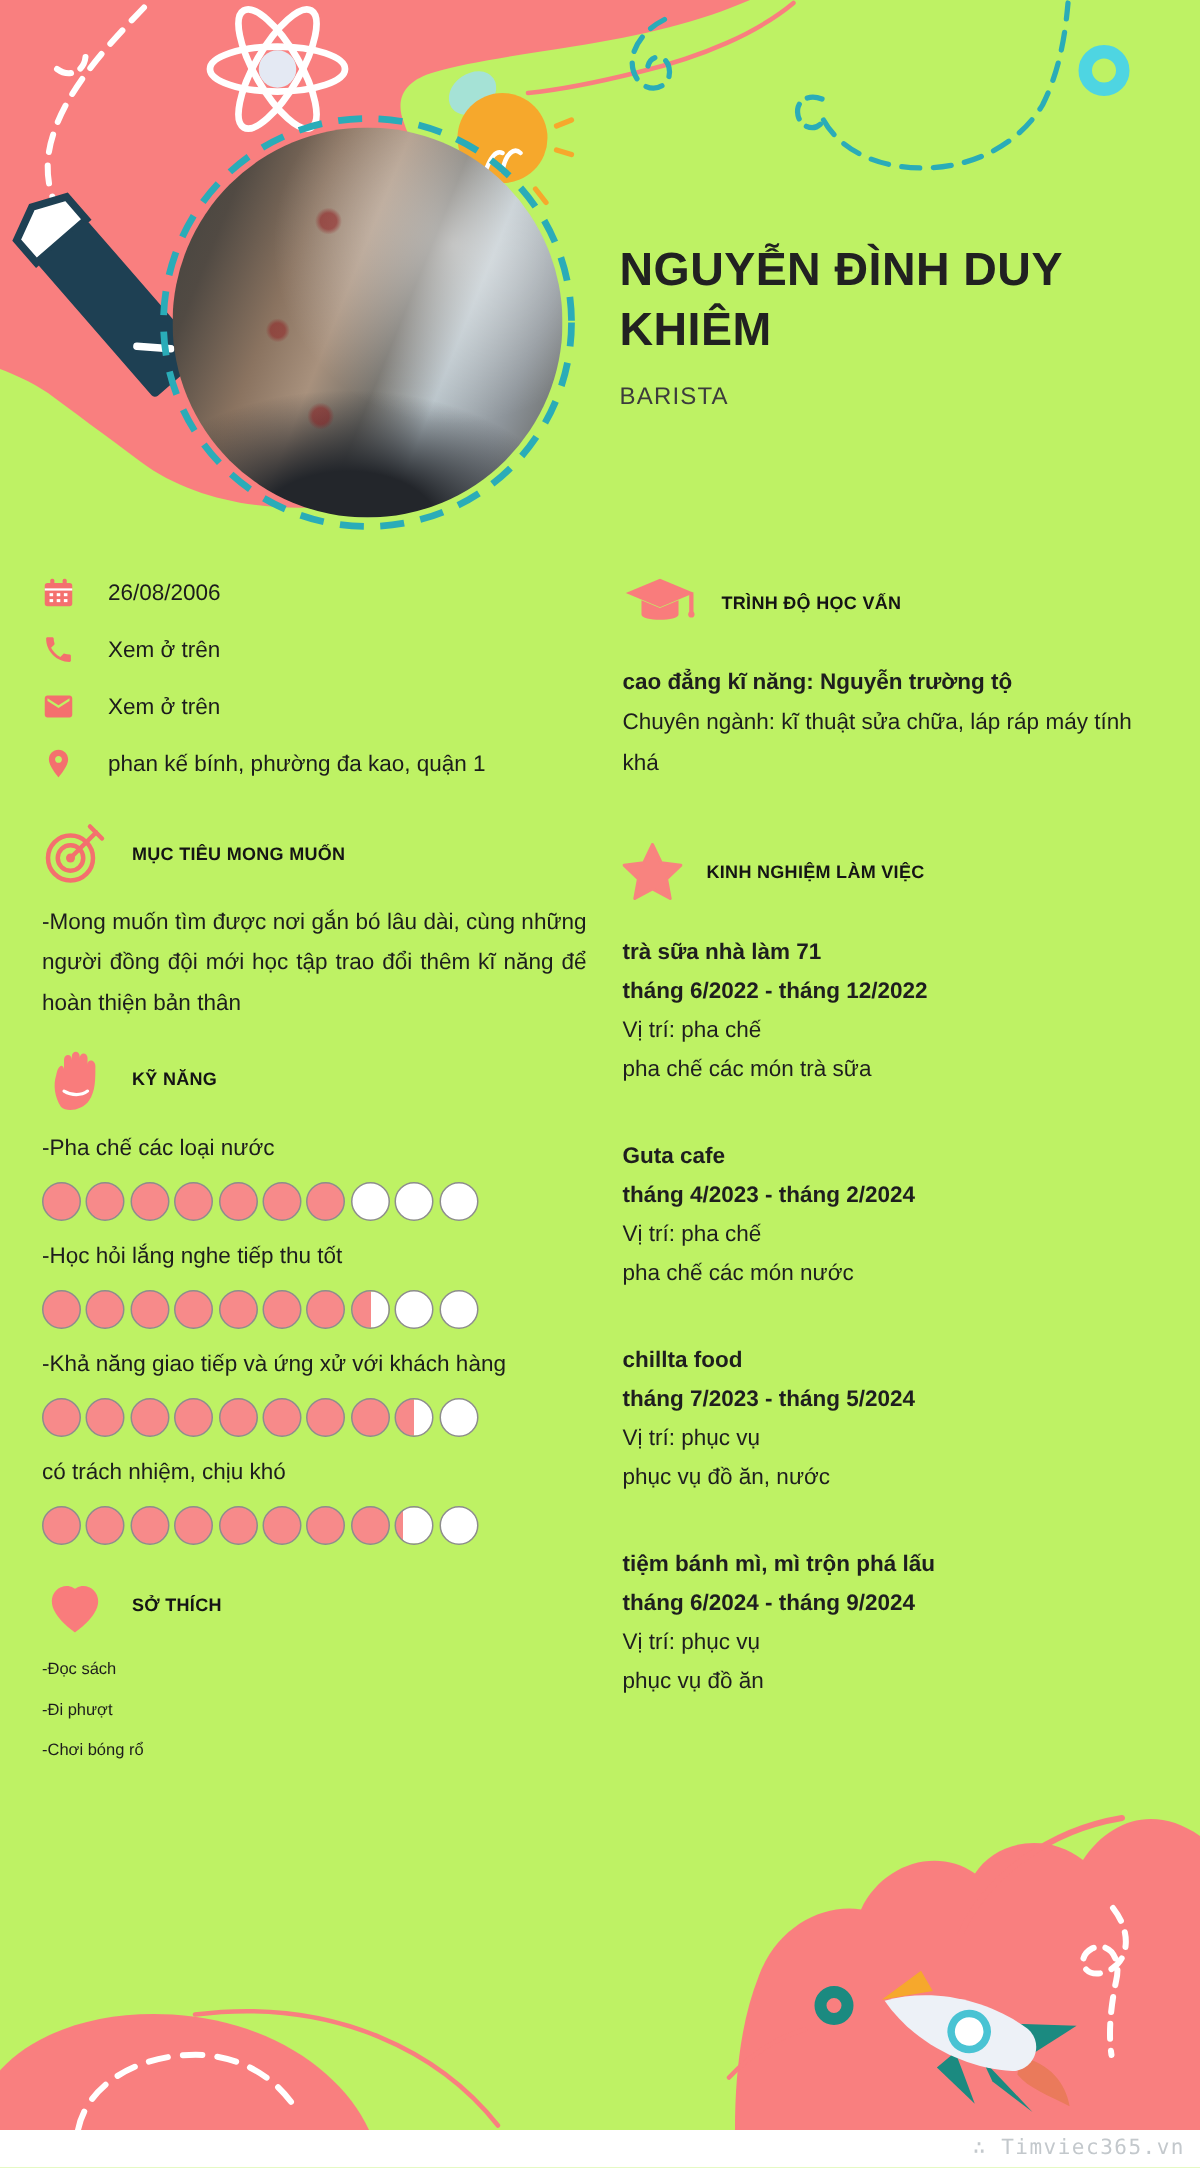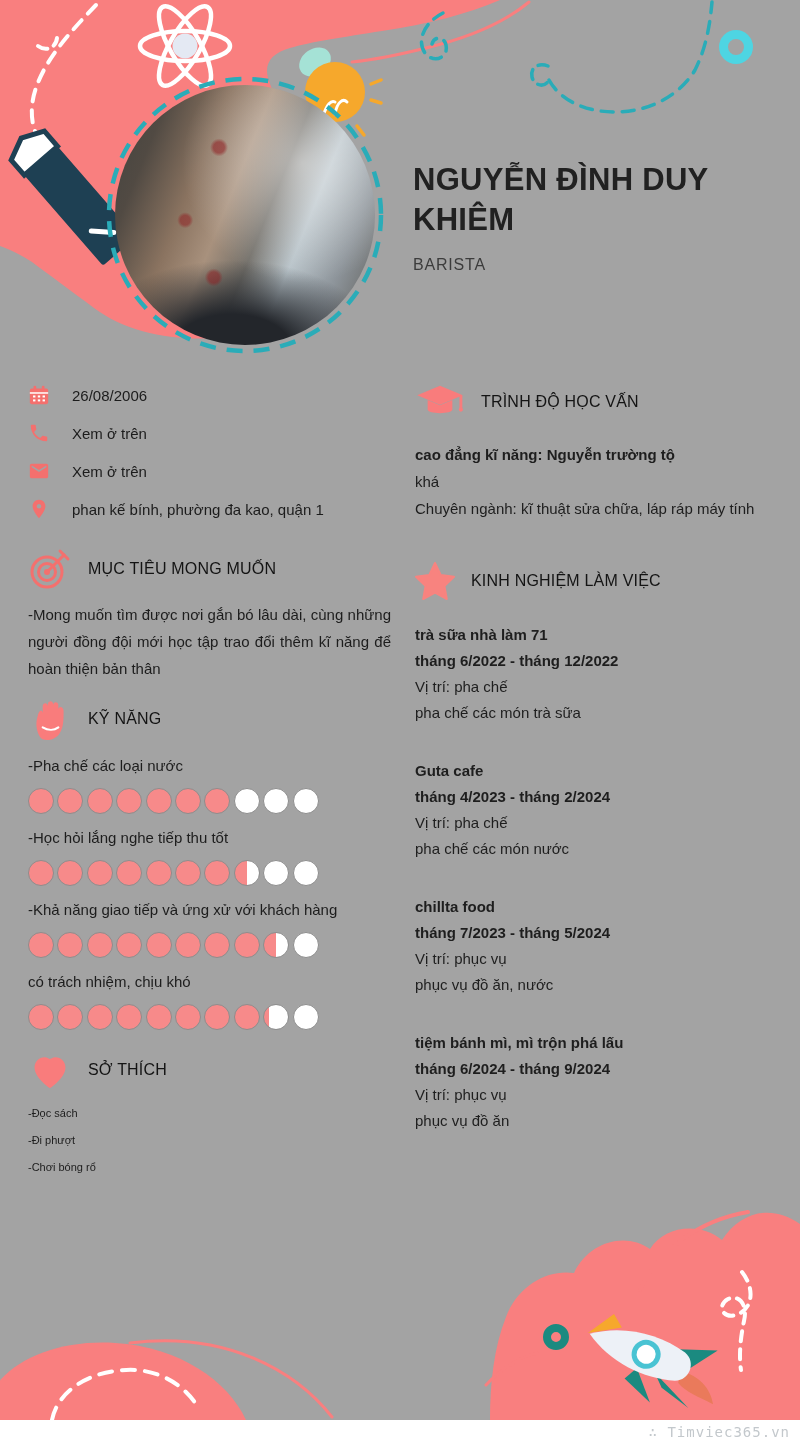--- a/index.html
+++ b/index.html
@@ -1,16 +1,16 @@
 <!DOCTYPE html>
 <html><head>
 <meta charset="utf-8">
 <style>
   html,body{margin:0;padding:0;background:#fff;}
-  .page{position:relative;width:800px;height:1445px;background:#a3a3a3;overflow:hidden;
+  .page{position:relative;width:800px;height:1445px;background:#bef264;overflow:hidden;
         font-family:"Liberation Sans", sans-serif;color:#1e1e1e;}
   svg{display:block;}
   .deco-top{position:absolute;left:0;top:0;z-index:0;}
   .deco-bottom{position:absolute;left:0;top:1185px;z-index:0;}
   .photo{position:absolute;left:115px;top:85px;width:260px;height:260px;border-radius:50%;z-index:1;
     background:
       radial-gradient(circle 9px at 40% 24%, rgba(144,26,30,.55) 60%, rgba(144,26,30,0) 100%),
       radial-gradient(circle 8px at 27% 52%, rgba(144,26,30,.5) 60%, rgba(144,26,30,0) 100%),
       radial-gradient(circle 9px at 38% 74%, rgba(144,26,30,.5) 60%, rgba(144,26,30,0) 100%),
       radial-gradient(circle 120px at 72% 30%, rgba(255,255,255,.5), rgba(255,255,255,0) 100%),
@@ -22,21 +22,21 @@
 
   .left-col{position:absolute;left:28px;top:383px;width:363px;z-index:2;}
   .right-col{position:absolute;left:415px;top:383px;width:372px;z-index:2;}
 
   .info-row{display:flex;align-items:center;height:24px;margin-bottom:14px;}
   .info-ic{width:22px;height:22px;flex:0 0 22px;}
   .info-tx{margin-left:22px;font-size:15px;color:#1c1c1c;}
 
   .sec-head{display:flex;align-items:center;}
   .sec-head .ic{flex:0 0 auto;}
-  .sec-title{font-size:16px;font-weight:400;color:#141414;margin-left:16px;letter-spacing:.2px;text-align:right;}
+  .sec-title{font-size:12px;font-weight:700;color:#141414;margin-left:16px;letter-spacing:.2px;text-align:right;}
 
   .obj-head{margin-top:26px;}
   .obj-text{margin-top:10px;font-size:15px;line-height:27px;text-align:justify;color:#1d1d1d;}
 
   .skills-head{margin-top:14px;}
   .skill{margin-top:13px;}
   .skill-label{font-size:15px;color:#1d1d1d;line-height:22px;}
   .dots{margin-top:11px;display:flex;}
   .dot{width:26px;height:26px;border-radius:50%;border:1.6px solid #8d8d8d;box-sizing:border-box;
        margin-right:3.4px;background:#fff;}
@@ -254,22 +254,22 @@
       <svg class="ic" width="50" height="38" viewBox="0 0 52 40">
         <polygon points="26,3 50,13 26,23 2,13" fill="#F97C7C"></polygon>
         <path d="M13,18 L13,28 C13,33 39,33 39,28 L39,18 L26,23.5 Z" fill="#F97C7C"></path>
         <line x1="48" y1="14" x2="48" y2="26" stroke="#F97C7C" stroke-width="3" stroke-linecap="round"></line>
         <circle cx="48" cy="28" r="2.2" fill="#F97C7C"></circle>
       </svg>
       <span class="sec-title">TRÌNH ĐỘ HỌC VẤN</span>
     </div>
     <div class="edu-lines">
       <div class="b">cao đẳng kĩ năng: Nguyễn trường tộ</div>
+      <div>Chuyên ngành: kĩ thuật sửa chữa, láp ráp máy tính</div>
       <div>khá</div>
-      <div>Chuyên ngành: kĩ thuật sửa chữa, láp ráp máy tính</div>
     </div>
 
     <div class="sec-head exp-head">
       <svg class="ic" width="40" height="38" viewBox="0 0 40 38">
         <polygon points="20,1 25.8,13.1 39,14.8 29.4,24 31.8,37 20,30.6 8.2,37 10.6,24 1,14.8 14.2,13.1" fill="#F8837F" stroke="#F8837F" stroke-width="2" stroke-linejoin="round"></polygon>
       </svg>
       <span class="sec-title">KINH NGHIỆM LÀM VIỆC</span>
     </div>
 
     <div class="jobs">

